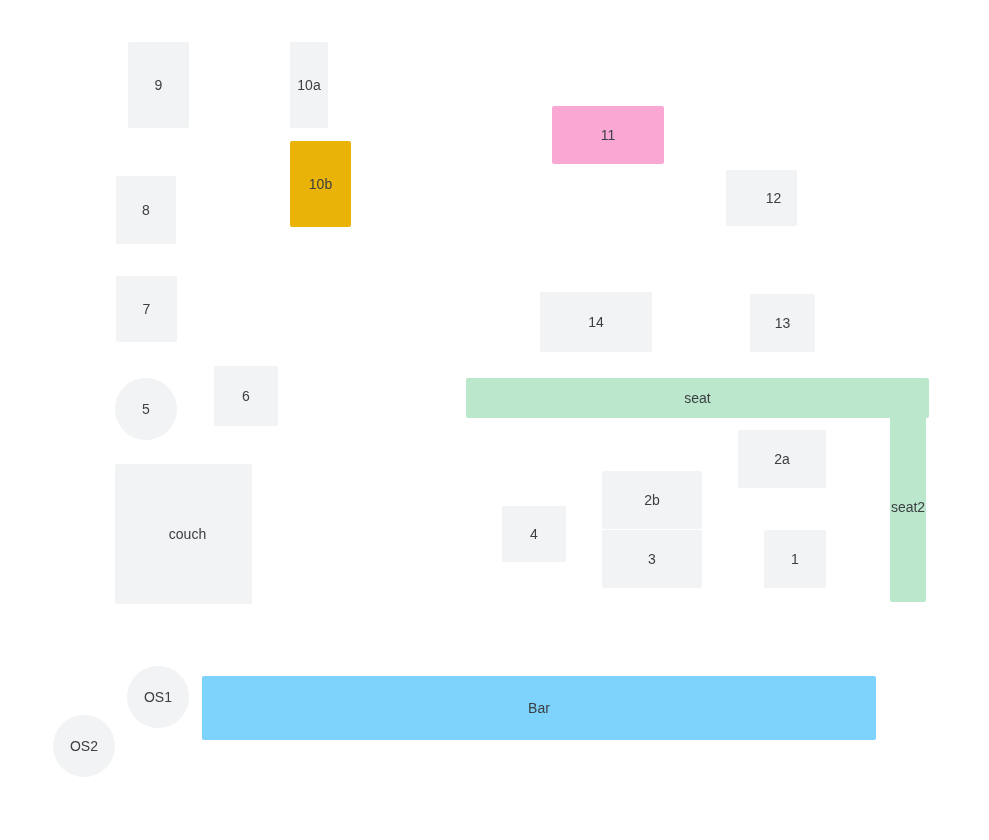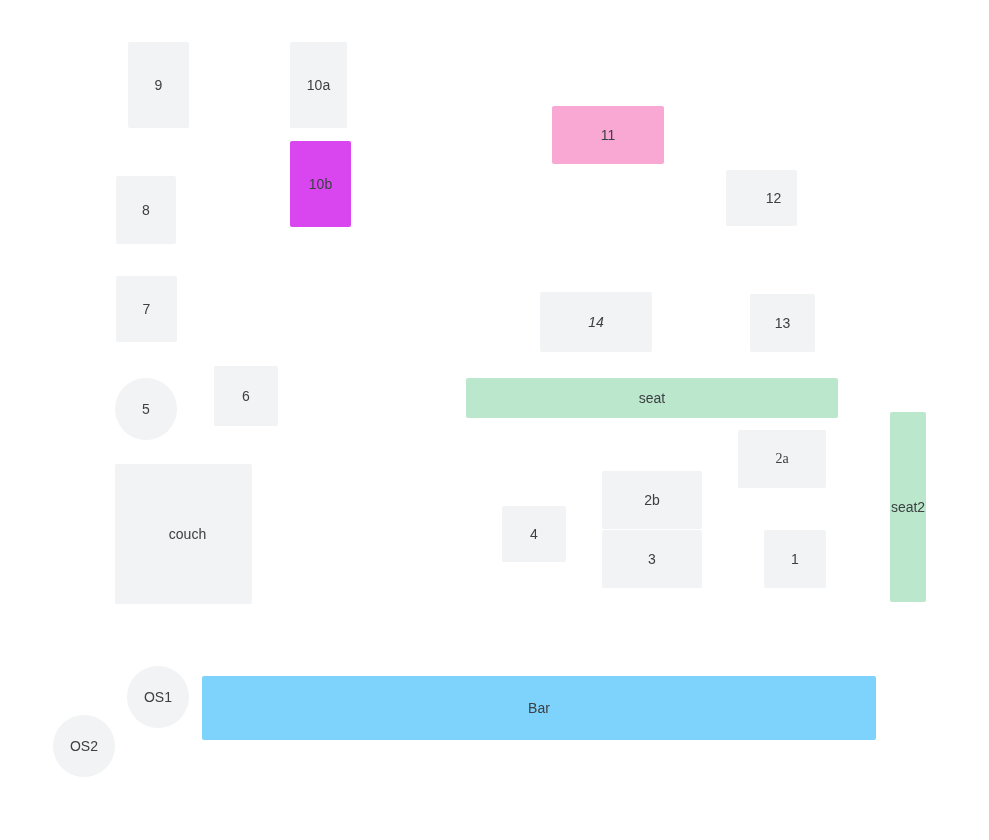--- a/index.html
+++ b/index.html
@@ -37,60 +37,60 @@
     line-height: 1;
   }
 </style>
 </head>
 <body style="background: rgb(255, 255, 255); color: rgb(60, 64, 67);">
 
 <div class="floor" id="floor">
     <div class="obj" style="left: 128px; top: 42px; width: 61px; height: 86px; background: rgb(241, 243, 244);">
       <span class="obj-label">9</span>
     </div>
-    <div class="obj" style="left: 290px; top: 42px; width: 57px; height: 86px; background: rgb(241, 243, 244);">
+    <div class="obj" style="left: 290px; top: 42px; width: 38px; height: 86px; background: rgb(241, 243, 244);">
       <span class="obj-label">10a</span>
     </div>
     <div class="obj" style="left: 552px; top: 106px; width: 112px; height: 58px; background: #f9a8d4;">
       <span class="obj-label">11</span>
     </div>
-    <div class="obj" style="left: 290px; top: 141px; width: 61px; height: 86px; background: #d946ef;">
+    <div class="obj" style="left: 290px; top: 141px; width: 61px; height: 86px; background: #eab308;">
       <span class="obj-label">10b</span>
     </div>
     <div class="obj" style="left: 726px; top: 170px; width: 71px; height: 56px; background: rgb(241, 243, 244); padding-left: 24px;">
       <span class="obj-label">12</span>
     </div>
     <div class="obj" style="left: 116px; top: 176px; width: 60px; height: 68px; background: rgb(241, 243, 244);">
       <span class="obj-label">8</span>
     </div>
     <div class="obj" style="left: 116px; top: 276px; width: 61px; height: 66px; background: rgb(241, 243, 244);">
       <span class="obj-label">7</span>
     </div>
-    <div class="obj" style="left: 540px; top: 292px; width: 112px; height: 60px; background: rgb(241, 243, 244); font-style: italic;">
+    <div class="obj" style="left: 540px; top: 292px; width: 112px; height: 60px; background: rgb(241, 243, 244);">
       <span class="obj-label">14</span>
     </div>
     <div class="obj" style="left: 750px; top: 294px; width: 65px; height: 58px; background: rgb(241, 243, 244);">
       <span class="obj-label">13</span>
     </div>
     <div class="obj" style="left: 214px; top: 366px; width: 64px; height: 60px; background: rgb(241, 243, 244);">
       <span class="obj-label">6</span>
     </div>
-    <div class="obj" style="left: 466px; top: 378px; width: 372px; height: 40px; background: rgb(187, 232, 205);">
+    <div class="obj" style="left: 466px; top: 378px; width: 463px; height: 40px; background: rgb(187, 232, 205);">
       <span class="obj-label">seat</span>
     </div>
     <div class="obj" style="left: 115px; top: 378px; width: 62px; height: 62px; background: rgb(241, 243, 244); border-radius: 50%;">
       <span class="obj-label">5</span>
     </div>
     <div class="obj" style="left: 890px; top: 412px; width: 36px; height: 190px; background: rgb(187, 232, 205);">
       <span class="obj-label">seat2</span>
     </div>
     <div class="obj" style="left: 602px; top: 430px; width: 100px; height: 58px; background: rgb(241, 243, 244); margin-top: 41px;">
       <span class="obj-label">2b</span>
     </div>
-    <div class="obj" style="left: 738px; top: 430px; width: 88px; height: 58px; background: rgb(241, 243, 244); font-family: Liberation Serif, serif;">
+    <div class="obj" style="left: 738px; top: 430px; width: 88px; height: 58px; background: rgb(241, 243, 244);">
       <span class="obj-label">2a</span>
     </div>
     <div class="obj" style="left: 115px; top: 464px; width: 137px; height: 140px; background: rgb(241, 243, 244); padding-left: 8px;">
       <span class="obj-label">couch</span>
     </div>
     <div class="obj" style="left: 502px; top: 506px; width: 64px; height: 56px; background: rgb(241, 243, 244);">
       <span class="obj-label">4</span>
     </div>
     <div class="obj" style="left: 602px; top: 530px; width: 100px; height: 58px; background: rgb(241, 243, 244);">
       <span class="obj-label">3</span>

